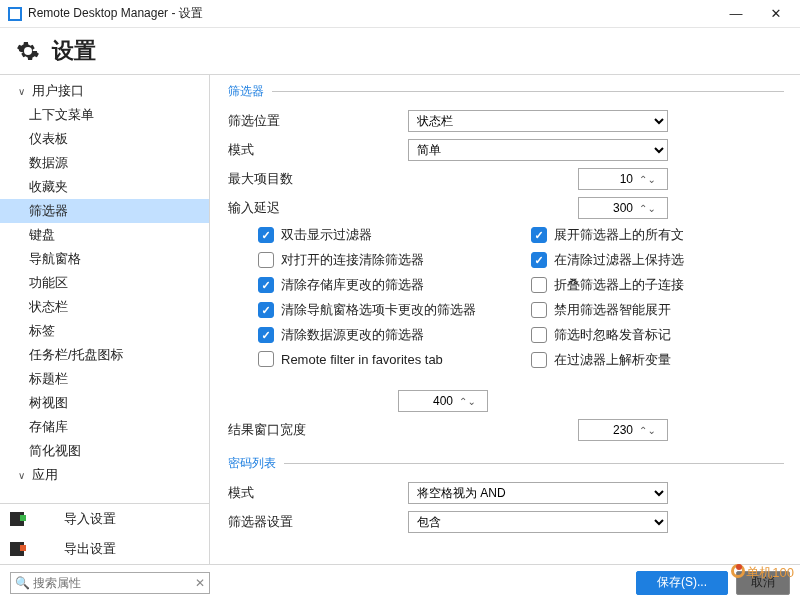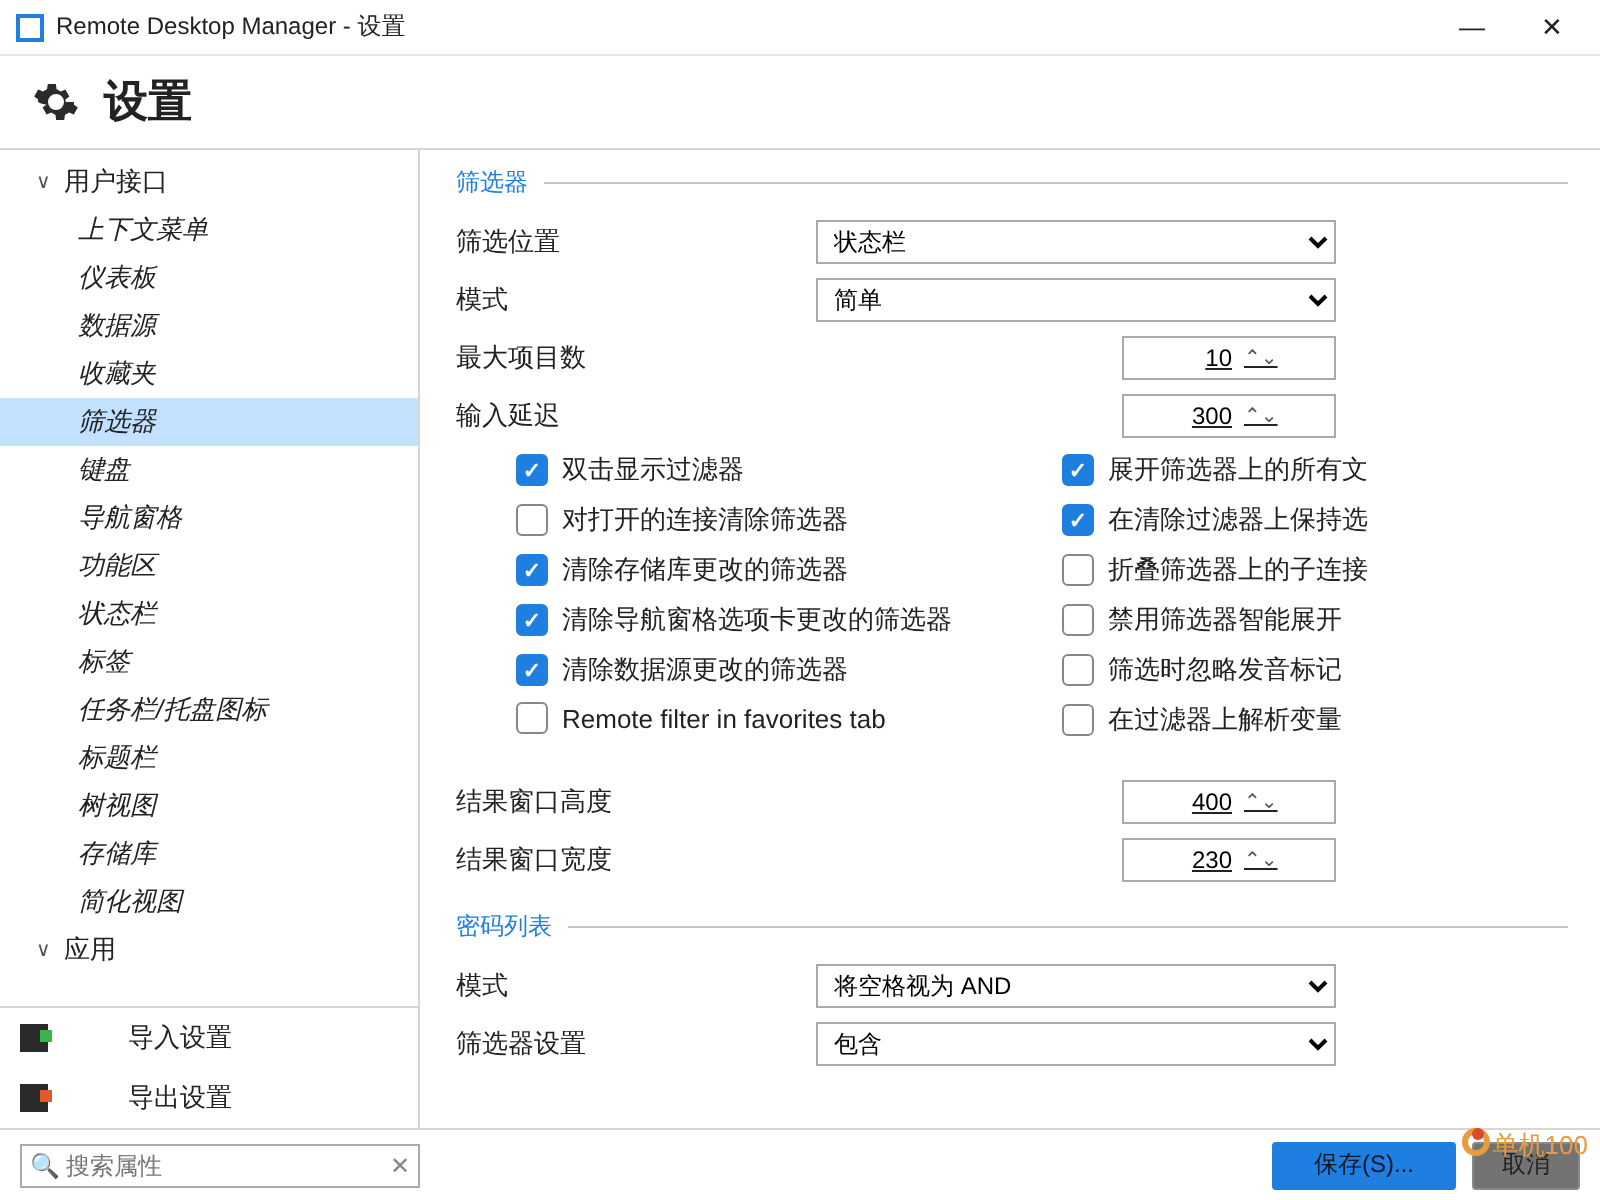--- a/index.html
+++ b/index.html
@@ -13,60 +13,60 @@
 
 .header { height: 46px; display: flex; align-items: center; padding: 0 16px; }
 .header .gear { width: 24px; height: 24px; margin-right: 12px; }
 .header h1 { font-size: 22px; font-weight: 600; }
 
 .body { display: flex; height: calc(600px - 28px - 46px - 36px); border-top: 1px solid #d6d6d6; }
 .sidebar { width: 210px; border-right: 1px solid #d6d6d6; display: flex; flex-direction: column; }
 .tree { flex: 1; overflow-y: auto; padding-top: 4px; }
 .tree-item { padding: 3px 8px 3px 20px; display: flex; align-items: center; cursor: default; font-size: 13px; }
 .tree-item.level1 { padding-left: 18px; }
-.tree-item.level2 { padding-left: 39px; font-style: italic; }
+.tree-item.level2 { padding-left: 29px; }
 .tree-item .caret { width: 12px; display: inline-block; font-size: 10px; color: #555; margin-right: 2px; }
 .tree-item.selected { background: #c2e0ff; }
 .sidebar-buttons { border-top: 1px solid #d6d6d6; }
 .sb-btn { display: flex; align-items: center; padding: 6px 10px; font-size: 13px; }
 .sb-btn .ico { width: 14px; height: 14px; background: #2a2a2a; margin-right: 40px; position: relative; }
 .sb-btn .ico::after { content: ""; position: absolute; right: -2px; top: 3px; width: 6px; height: 6px; background: #3bb54a; }
 .sb-btn.export .ico::after { background: #e05a2b; }
 
 .content { flex: 1; overflow-y: auto; padding: 8px 16px 8px 18px; }
 .fieldset { margin-bottom: 14px; }
 .fieldset .legend { color: #1e7fe0; font-size: 12px; display: flex; align-items: center; margin-bottom: 10px; }
 .fieldset .legend .line { flex: 1; height: 1px; background: #c5c5c5; margin-left: 8px; }
 
 .row { display: flex; align-items: center; margin-bottom: 7px; }
 .row .lbl { width: 180px; font-size: 13px; }
 .row select { flex: 1; max-width: 260px; height: 22px; border: 1px solid #aaa; background: #fff; font-size: 12px; padding: 0 4px; }
 .row select.wide { max-width: 260px; }
-.row .num { width: 107px; height: 22px; border: 1px solid #aaa; display: flex; align-items: center; margin-left: auto; margin-right: calc(100% - 180px - 260px); text-decoration: underline; }
+.row .num { width: 90px; height: 22px; border: 1px solid #aaa; display: flex; align-items: center; margin-left: auto; margin-right: calc(100% - 180px - 260px); }
 .row .num input { border: none; width: 60px; text-align: right; padding-right: 6px; font-size: 12px; outline: none; }
 .row .num .spin { width: 16px; text-align: center; font-size: 10px; color: #555; }
 .row.numrow { }
 .row.numrow .num { margin-left: 0; margin-right: 0; }
 .numholder { width: 260px; display: flex; justify-content: flex-end; }
 
 .check-cols { display: flex; padding-left: 30px; margin-bottom: 14px; gap: 20px; }
 .check-col { flex: 1; }
 .chk-row { display: flex; align-items: center; margin-bottom: 7px; font-size: 13px; }
 .chk { width: 16px; height: 16px; border: 1px solid #888; border-radius: 3px; margin-right: 7px; display: flex; align-items: center; justify-content: center; }
 .chk.on { background: #1e7fe0; border-color: #1e7fe0; }
 .chk.on::after { content: "✓"; color: #fff; font-size: 11px; font-weight: bold; }
 
 .footer { height: 36px; border-top: 1px solid #d6d6d6; display: flex; align-items: center; padding: 0 10px; }
 .search { flex: 0 0 200px; height: 22px; border: 1px solid #aaa; display: flex; align-items: center; padding: 0 4px; }
 .search .mag { width: 14px; color: #888; font-size: 12px; }
 .search input { border: none; flex: 1; font-size: 12px; outline: none; padding: 0 4px; color: #888; }
 .search .clr { color: #888; font-size: 12px; }
 .footer .spacer { flex: 1; }
 .btn { height: 24px; padding: 0 14px; border: 1px solid #888; background: #737373; margin-left: 8px; font-size: 12px; border-radius: 2px; display: flex; align-items: center; }
-.btn.primary { background: #1e7fe0; color: #0f172a; border-color: #1e7fe0; padding: 0 20px; }
+.btn.primary { background: #1e7fe0; color: #ffffff; border-color: #1e7fe0; padding: 0 20px; }
 
 
 .content::-webkit-scrollbar, .tree::-webkit-scrollbar { width: 10px; }
 .content::-webkit-scrollbar-thumb, .tree::-webkit-scrollbar-thumb { background: #c8c8c8; }
 
 .watermark { position: absolute; right: 6px; bottom: 18px; font-size: 13px; color: #e89b3f; pointer-events: none; display: flex; align-items: flex-start; }
 .watermark .dot { width: 14px; height: 14px; border: 3px solid #e89b3f; border-radius: 50%; margin: 0 1px; display: inline-block; }
 .watermark .dot.inner { width: 6px; height: 6px; background: #d84b2a; border: none; margin-left: -10px; margin-right: 4px; }
 </style>
 </head>
@@ -239,21 +239,20 @@
               <span>筛选时忽略发音标记</span>
             </div>
             <div class="chk-row">
               <span class="chk"></span>
               <span>在过滤器上解析变量</span>
             </div>
           </div>
       </div>
 
       <div class="row numrow">
-        <span class="lbl">结果窗口高度</span>
         <div class="numholder">
             <div class="num">
               <input value="400" style="">
               <span class="spin">⌃⌄</span>
             </div>
           </div>
       </div>
       <div class="row numrow">
         <span class="lbl">结果窗口宽度</span>
         <div class="numholder">

